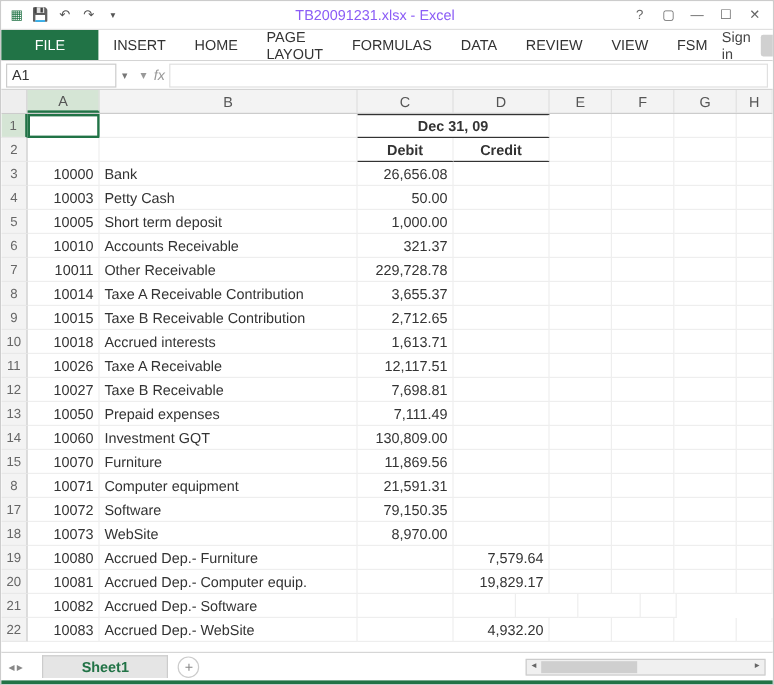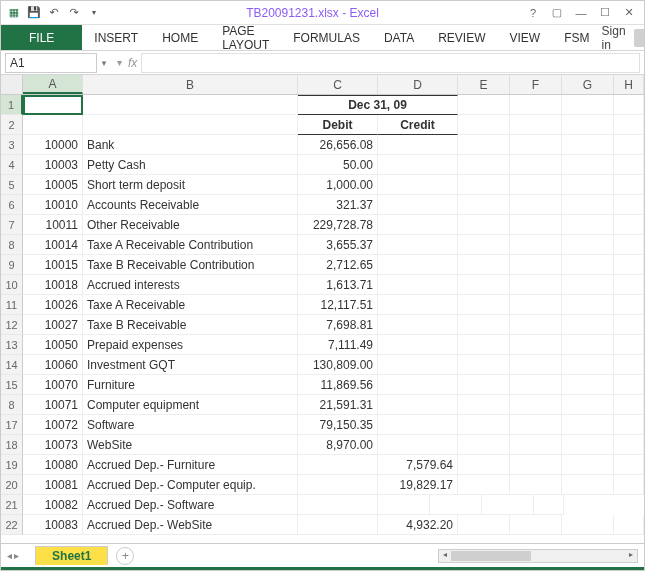--- a/index.html
+++ b/index.html
@@ -37,21 +37,21 @@
 .row .rh { width: 22px; background: #f3f3f3; border-right: 1px solid #ccc; border-bottom: 1px solid #e8e8e8; text-align: center; color: #666; font-size: 11px; display: flex; align-items: center; justify-content: center; }
 .row .rh.sel { background: #d5e5d5; border-right: 2px solid #217346; }
 .row .cell { border-right: 1px solid #eee; border-bottom: 1px solid #eee; padding: 0 4px; display: flex; align-items: center; font-size: 12px; color: #333; overflow: hidden; white-space: nowrap; }
 .cell.num { justify-content: flex-end; }
 .cell.active { border: 2px solid #217346; padding: 0 2px; }
 .cell.hdr { font-weight: bold; border-bottom: 1px solid #333; justify-content: center; }
 .cell.merged-hdr { font-weight: bold; justify-content: center; border-bottom: 1px solid #333; border-top: 1px solid #333; }
 
 .sheet-tabs { height: 24px; display: flex; align-items: center; border-top: 1px solid #ccc; background: #fff; }
 .sheet-nav { display: flex; gap: 2px; padding: 0 6px; color: #888; font-size: 10px; }
-.sheet-tab { border: 1px solid #ccc; border-bottom: none; padding: 2px 16px; background: #fde047; font-size: 12px; color: #217346; font-weight: bold; margin-left: 10px; }
+.sheet-tab { border: 1px solid #ccc; border-bottom: none; padding: 2px 32px; background: #e5e5e5; font-size: 12px; color: #217346; font-weight: bold; margin-left: 10px; }
 .add-sheet { width: 18px; height: 18px; border: 1px solid #ccc; border-radius: 50%; display: flex; align-items: center; justify-content: center; margin-left: 8px; color: #888; font-size: 12px; }
 .hscroll-area { flex: 1; display: flex; align-items: center; justify-content: flex-end; padding-right: 6px; }
 .hscroll { width: 200px; height: 14px; border: 1px solid #ccc; background: #f0f0f0; position: relative; }
 .hscroll .thumb { position: absolute; left: 12px; top: 1px; width: 80px; height: 10px; background: #cfcfcf; }
 .hscroll .arr { position: absolute; top: 0; width: 12px; height: 12px; font-size: 8px; color: #666; text-align: center; }
 
 .statusbar { height: 22px; background: #217346; color: #fff; display: flex; align-items: center; font-size: 11px; }
 .view-btns { display: flex; gap: 2px; margin-right: 8px; }
 .view-btns .vb { width: 20px; height: 16px; border: 1px solid rgba(255,255,255,0.5); display: flex; align-items: center; justify-content: center; }
 

